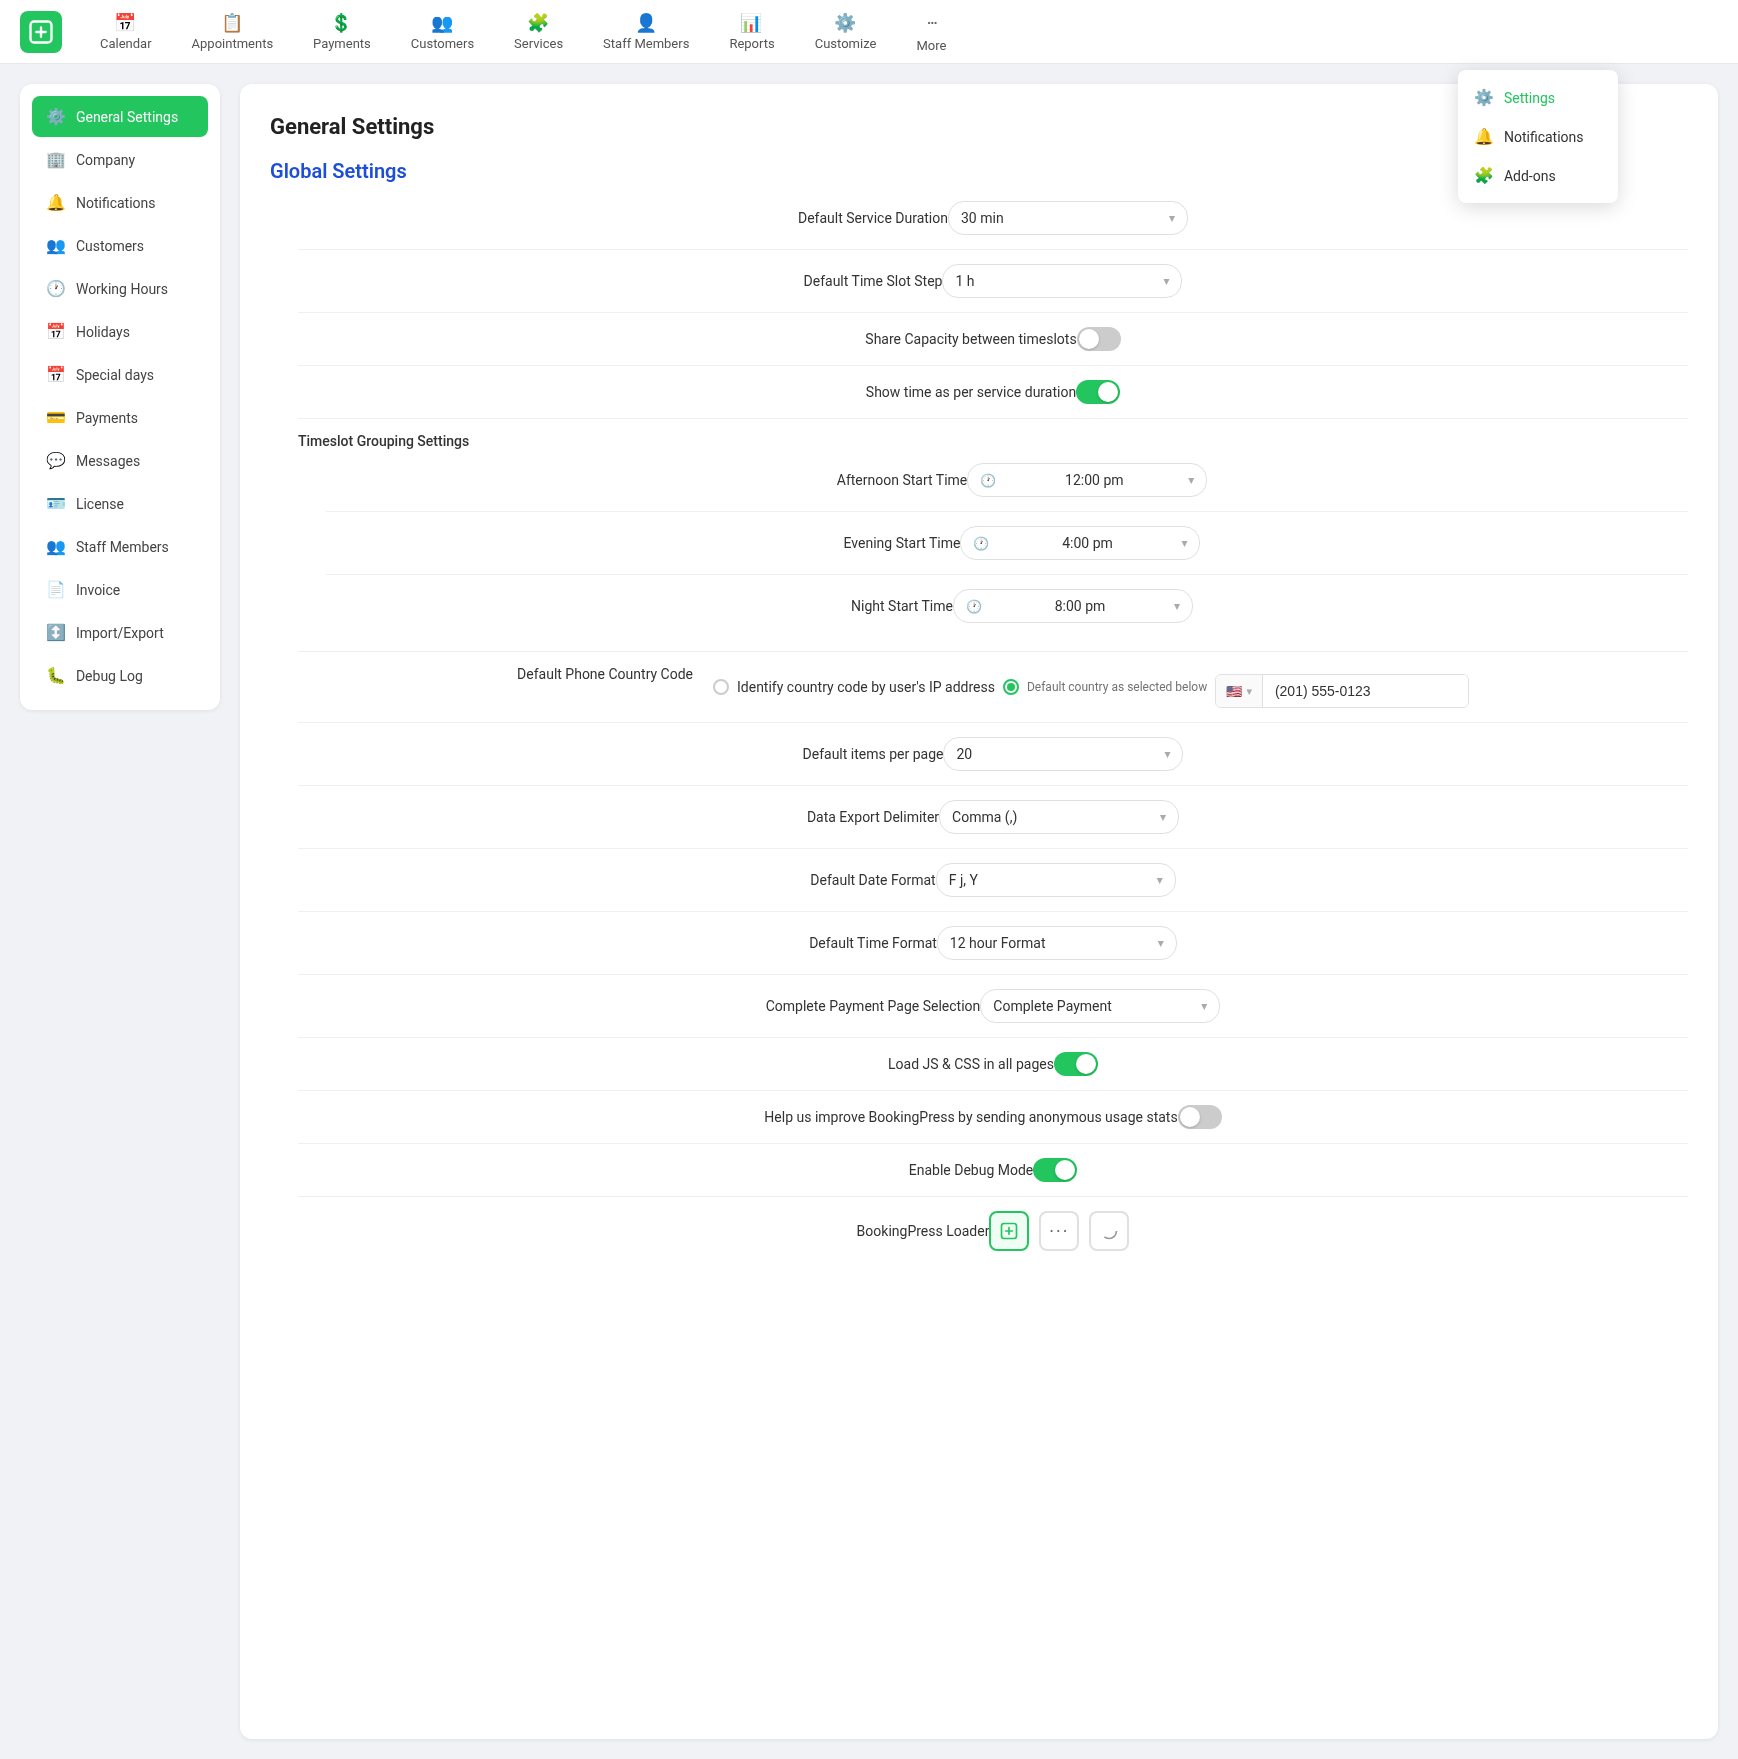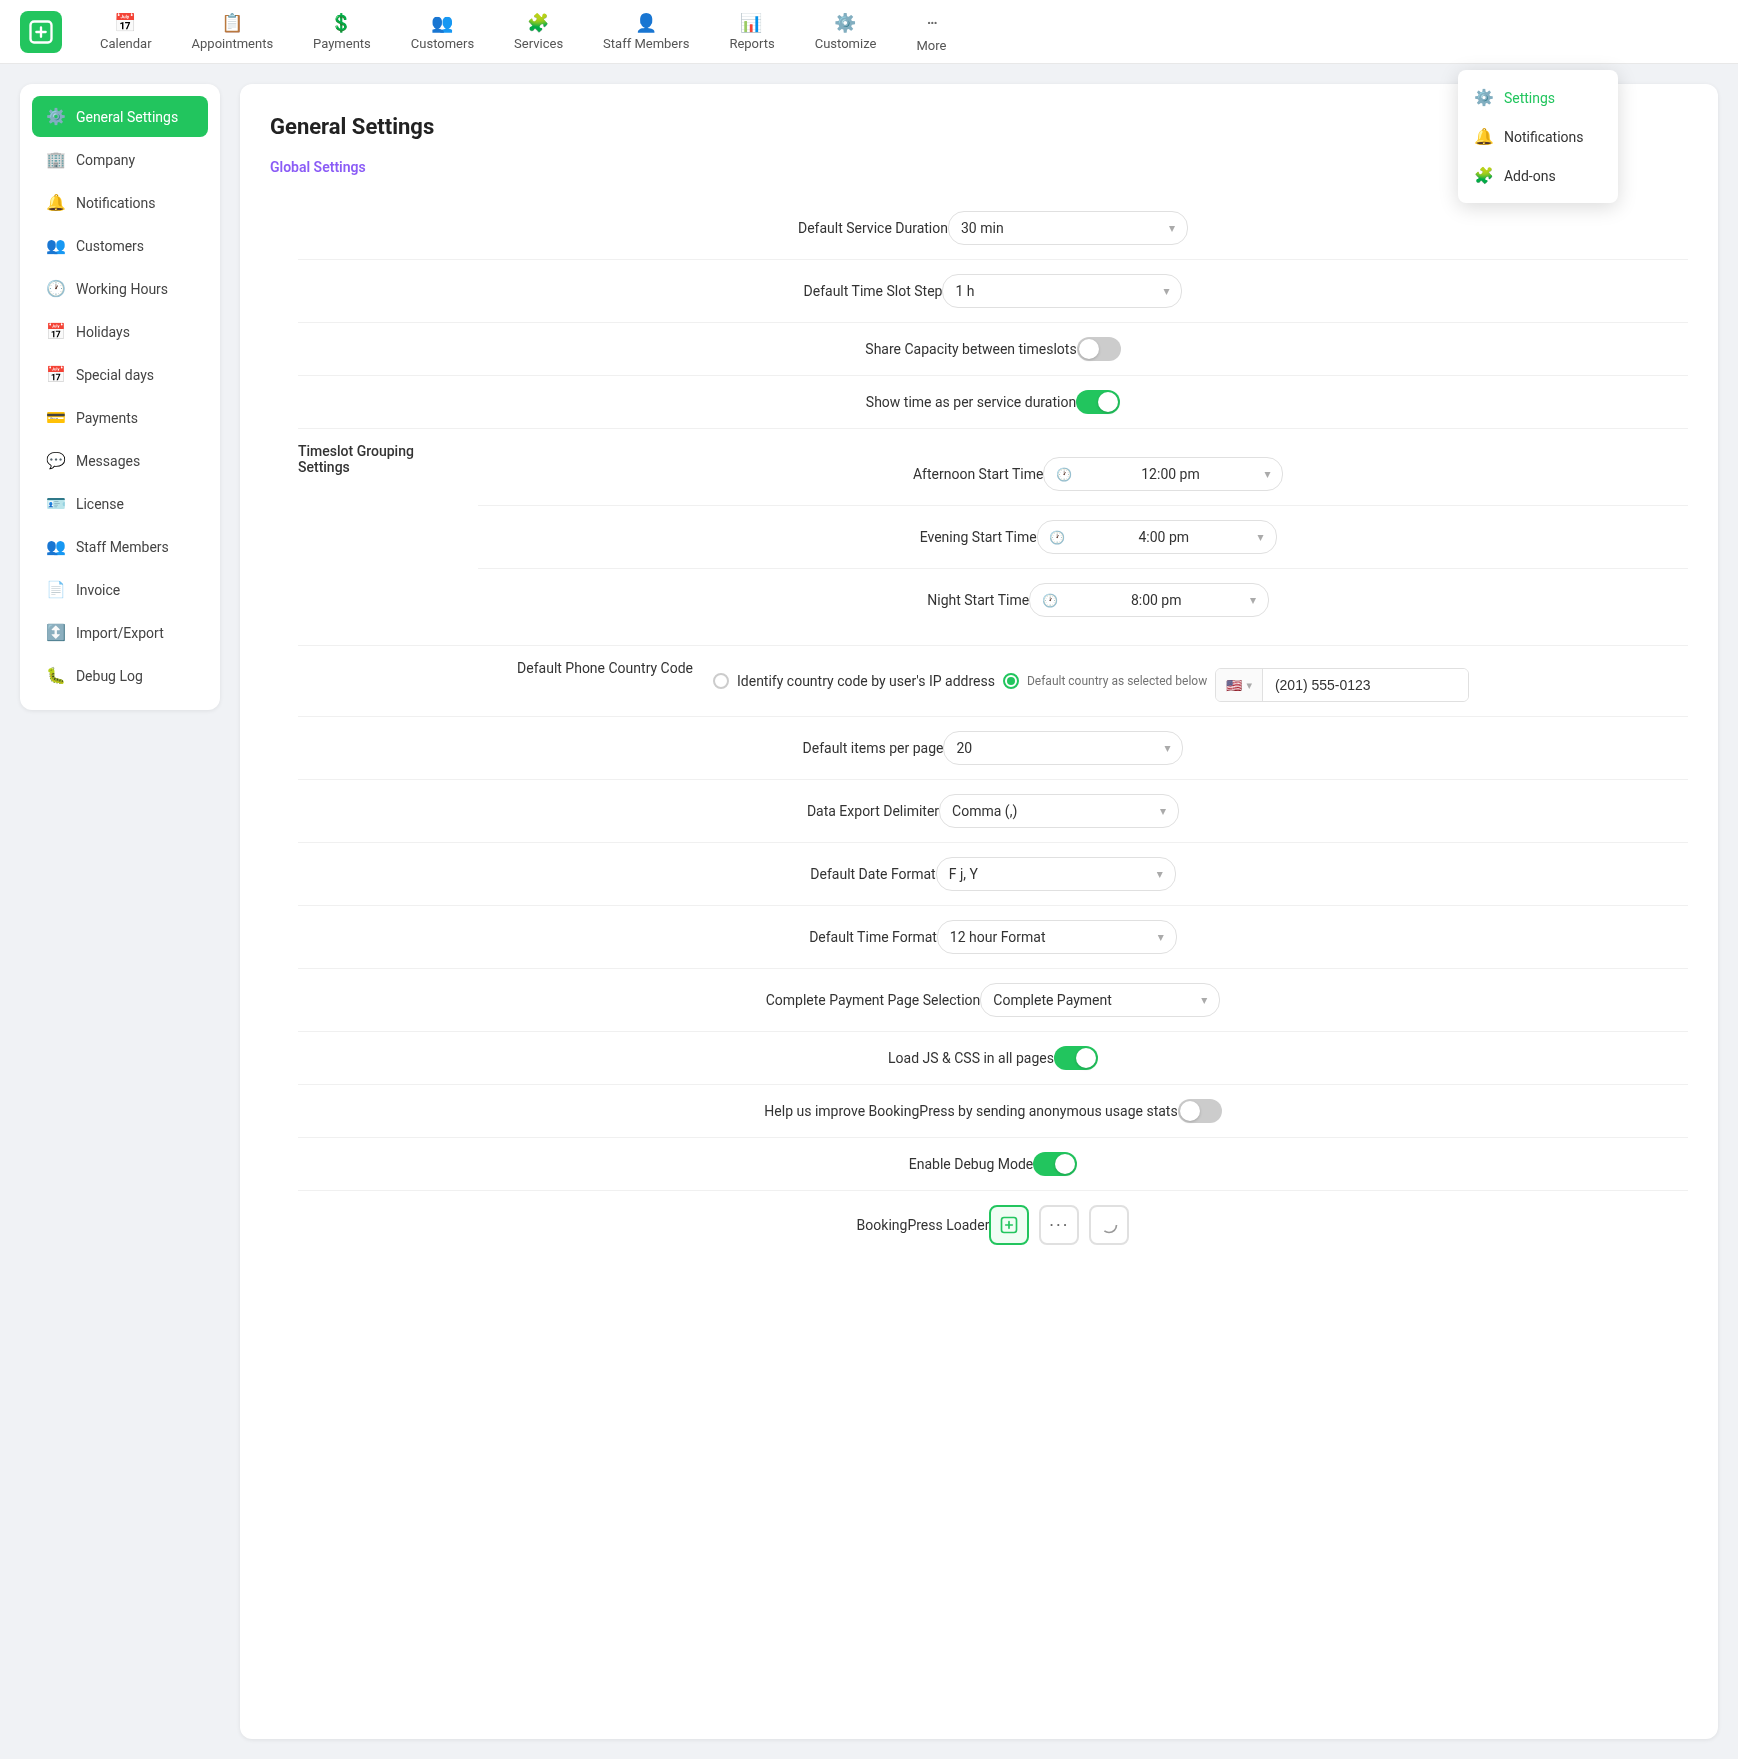--- a/index.html
+++ b/index.html
@@ -24,21 +24,21 @@
 
     
     .sidebar { background: #fff; border-radius: 12px; padding: 12px; min-width: 200px; width: 200px; height: fit-content; box-shadow: 0 1px 4px rgba(0,0,0,0.08); }
     .sidebar-item { display: flex; align-items: center; gap: 10px; padding: 11px 14px; border-radius: 8px; cursor: pointer; color: #444; font-size: 14px; margin-bottom: 2px; }
     .sidebar-item.active { background: #22c55e; color: #fff; }
     .sidebar-item .si-icon { font-size: 16px; flex-shrink: 0; }
 
     
     .content { flex: 1; background: #fff; border-radius: 12px; padding: 30px; box-shadow: 0 1px 4px rgba(0,0,0,0.08); }
     .page-title { font-size: 22px; font-weight: 700; color: #222; margin-bottom: 20px; }
-    .section-title { font-size: 14px; font-weight: 600; color: #8b5cf6; margin-bottom: 22px; }
+    .section-title { font-size: 20px; font-weight: 600; color: #1d4ed8; margin-bottom: 4px; }
 
     
     .setting-row { display: flex; align-items: center; justify-content: center; padding: 14px 0; border-bottom: 1px solid #f0f0f0; margin-left: 28px; }
     .setting-row:last-child { border-bottom: none; }
     .setting-label { font-size: 14px; color: #333; font-weight: 400; }
     .setting-control { min-width: 240px; }
 
     
     .select-box { display: flex; align-items: center; justify-content: space-between; border: 1px solid #e0e0e0; border-radius: 16px; padding: 8px 12px; cursor: pointer; background: #fff; min-width: 240px; font-size: 14px; color: #333; gap: 8px; }
     .select-box .chevron { color: #aaa; font-size: 12px; }
@@ -223,21 +223,21 @@
       </div>
     </div>
 
     <div class="setting-row">
       <span class="setting-label">Show time as per service duration</span>
       <div class="toggle on">
         <div class="toggle-knob"></div>
       </div>
     </div>
 
-    <div class="setting-row" style="flex-direction:row; align-items:flex-start; gap:0;">
+    <div class="setting-row" style="flex-direction:column; align-items:flex-start; gap:0;">
       <span class="setting-label" style="font-weight:500;">Timeslot Grouping Settings</span>
       <div style="width:100%;">
 
         <div class="setting-row subsection" style="padding-left:30px;">
           <span class="setting-label">Afternoon Start Time</span>
           <div class="select-box setting-control">
             <span class="clock-icon">🕐</span>
             <span>12:00 pm</span>
             <span class="chevron">▾</span>
           </div>

